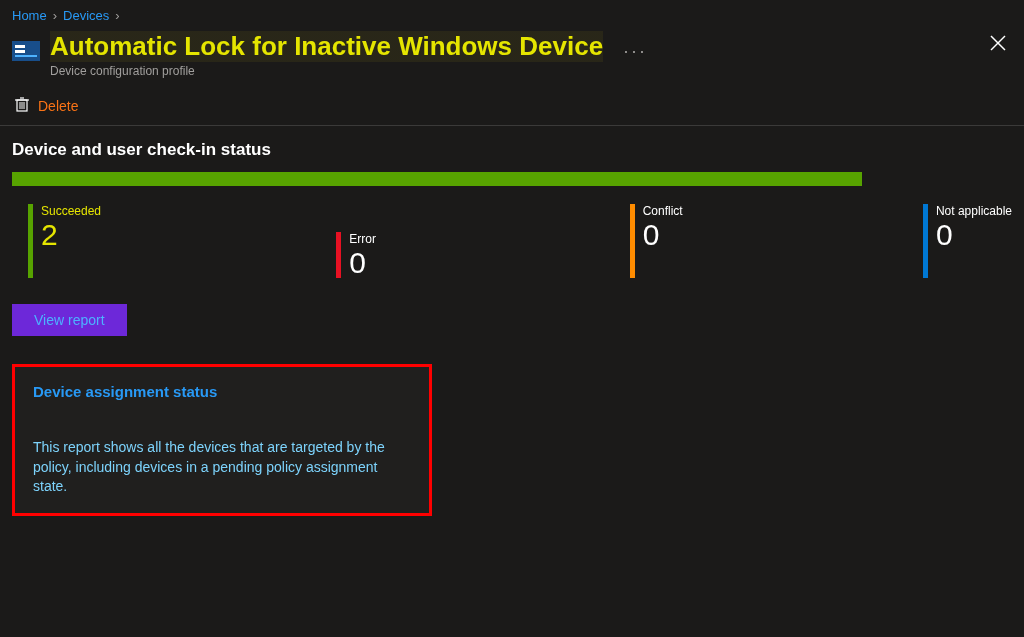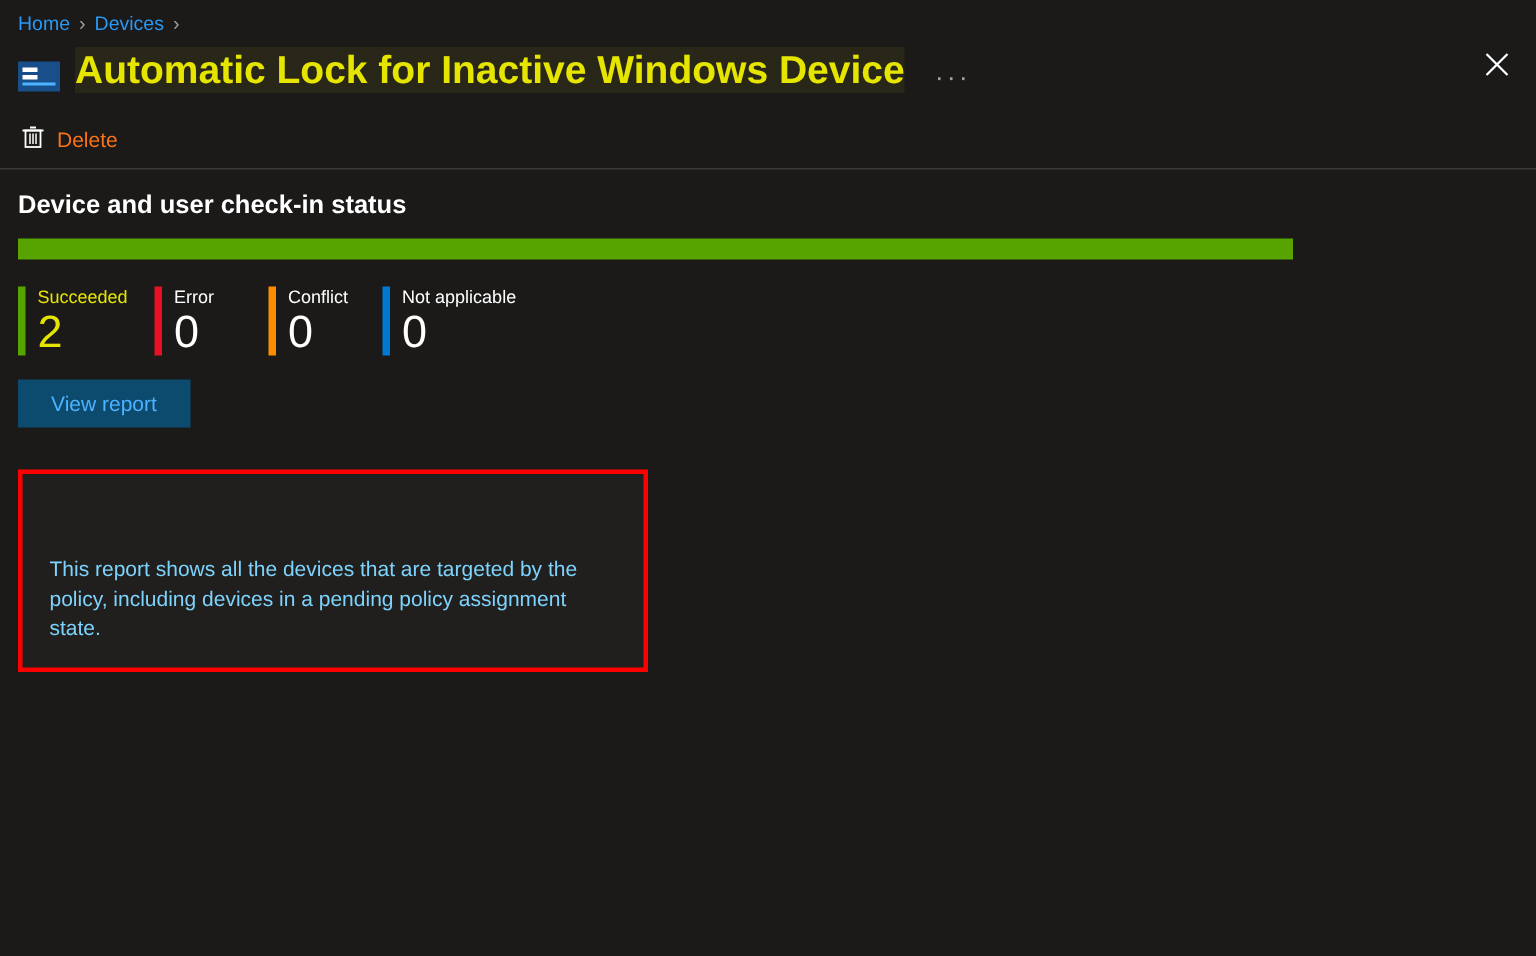--- a/index.html
+++ b/index.html
@@ -80,40 +80,41 @@
   }
   .progress {
     margin: 0 12px;
     height: 14px;
     width: 850px;
     background: #57a300;
   }
   .stats {
     display: flex;
     gap: 18px;
-    padding: 18px 12px 8px 12px;
+    padding: 18px 12px 8px 28px;
+    justify-content: space-between;
   }
   .stat {
     border-left-width: 5px;
     border-left-style: solid;
     padding-left: 8px;
     min-width: 58px;
   }
   .stat .label { font-size: 12px; color: #ffffff; white-space: nowrap;}
   .stat .value { font-size: 30px; font-weight: 400; line-height: 1; margin-top: 2px;}
   .stat.succeeded { border-color: #57a300; }
   .stat.succeeded .label,
   .stat.succeeded .value { color: #e5e500; }
-  .stat.error { border-color: #e81123; }
+  .stat.error { border-color: #e81123; margin-top: 28px; }
   .stat.conflict { border-color: #ff8c00; }
   .stat.na { border-color: #0078d4; }
   .view-report {
-    margin: 8px 12px 0 12px;
+    margin: 18px 12px 0 12px;
     display: inline-block;
-    background: #0c4a6e;
+    background: #6d28d9;
     color: #4db2ff;
     border: none;
     padding: 8px 22px;
     font-size: 14px;
     cursor: pointer;
   }
   .cards { padding: 28px 12px 0 12px; }
   .card {
     width: 420px;
     padding: 16px 18px;
@@ -152,20 +153,21 @@
   <span class="header-icon">
     <svg width="28" height="28" viewBox="0 0 28 28">
       <rect x="0" y="4" width="28" height="20" fill="#184e8a"></rect>
       <rect x="3" y="8" width="10" height="3" fill="#ffffff"></rect>
       <rect x="3" y="13" width="10" height="3" fill="#ffffff"></rect>
       <rect x="3" y="18" width="22" height="2" fill="#4db2ff"></rect>
     </svg>
   </span>
   <div>
     <div class="header-title">Automatic Lock for Inactive Windows Device</div>
+    <div class="header-sub">Device configuration profile</div>
   </div>
   <span class="header-dots">···</span>
   <span class="close-x">
     <svg width="16" height="16" viewBox="0 0 16 16">
       <line x1="1" y1="1" x2="15" y2="15" stroke="#ffffff" stroke-width="1.5"></line>
       <line x1="15" y1="1" x2="1" y2="15" stroke="#ffffff" stroke-width="1.5"></line>
     </svg>
   </span>
 </div>
 
@@ -203,18 +205,19 @@
   <div class="stat na">
     <div class="label">Not applicable</div>
     <div class="value">0</div>
   </div>
 </div>
 
 <button class="view-report">View report</button>
 
 <div class="cards">
   <div class="card highlight">
+    <div class="card-title">Device assignment status</div>
     <div class="card-desc">This report shows all the devices that are targeted by the policy, including devices in a pending policy assignment state.</div>
   </div>
 </div>
 
 
 
 
 </body></html>

